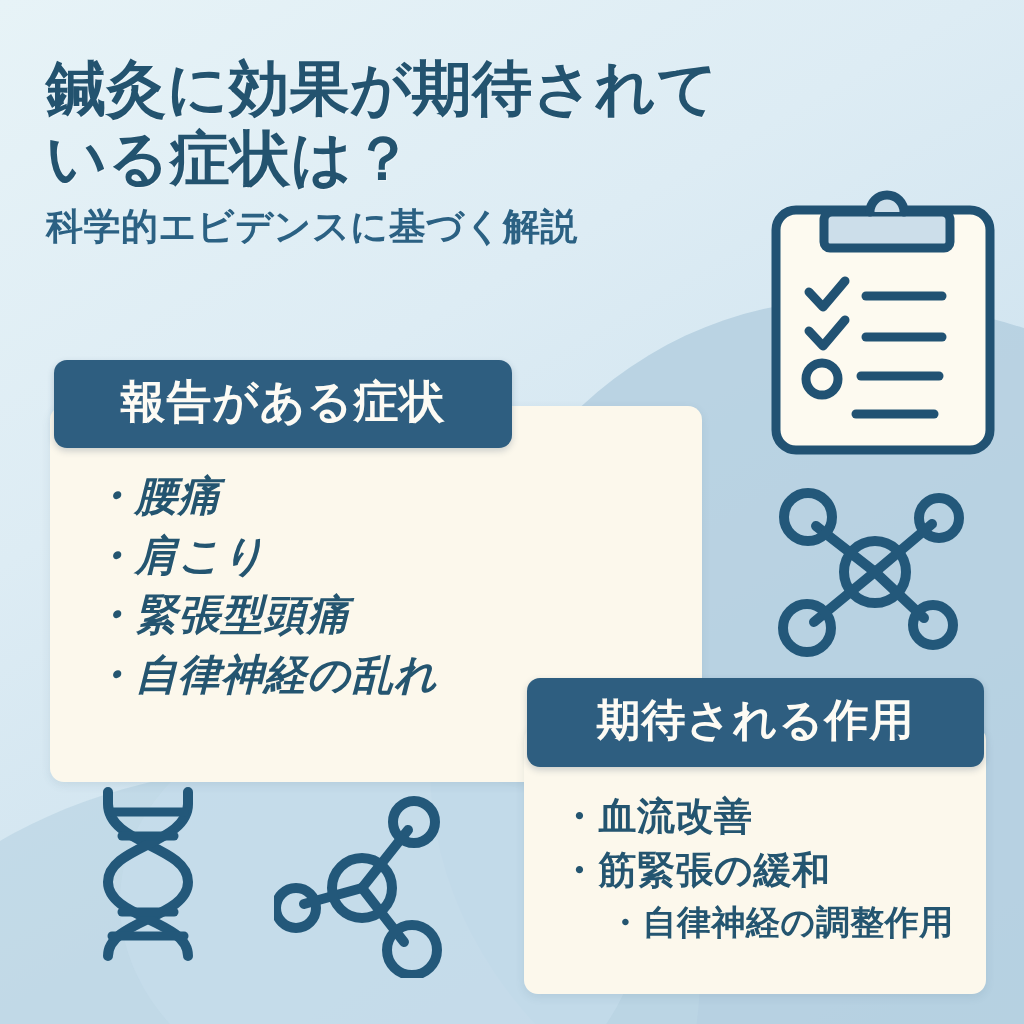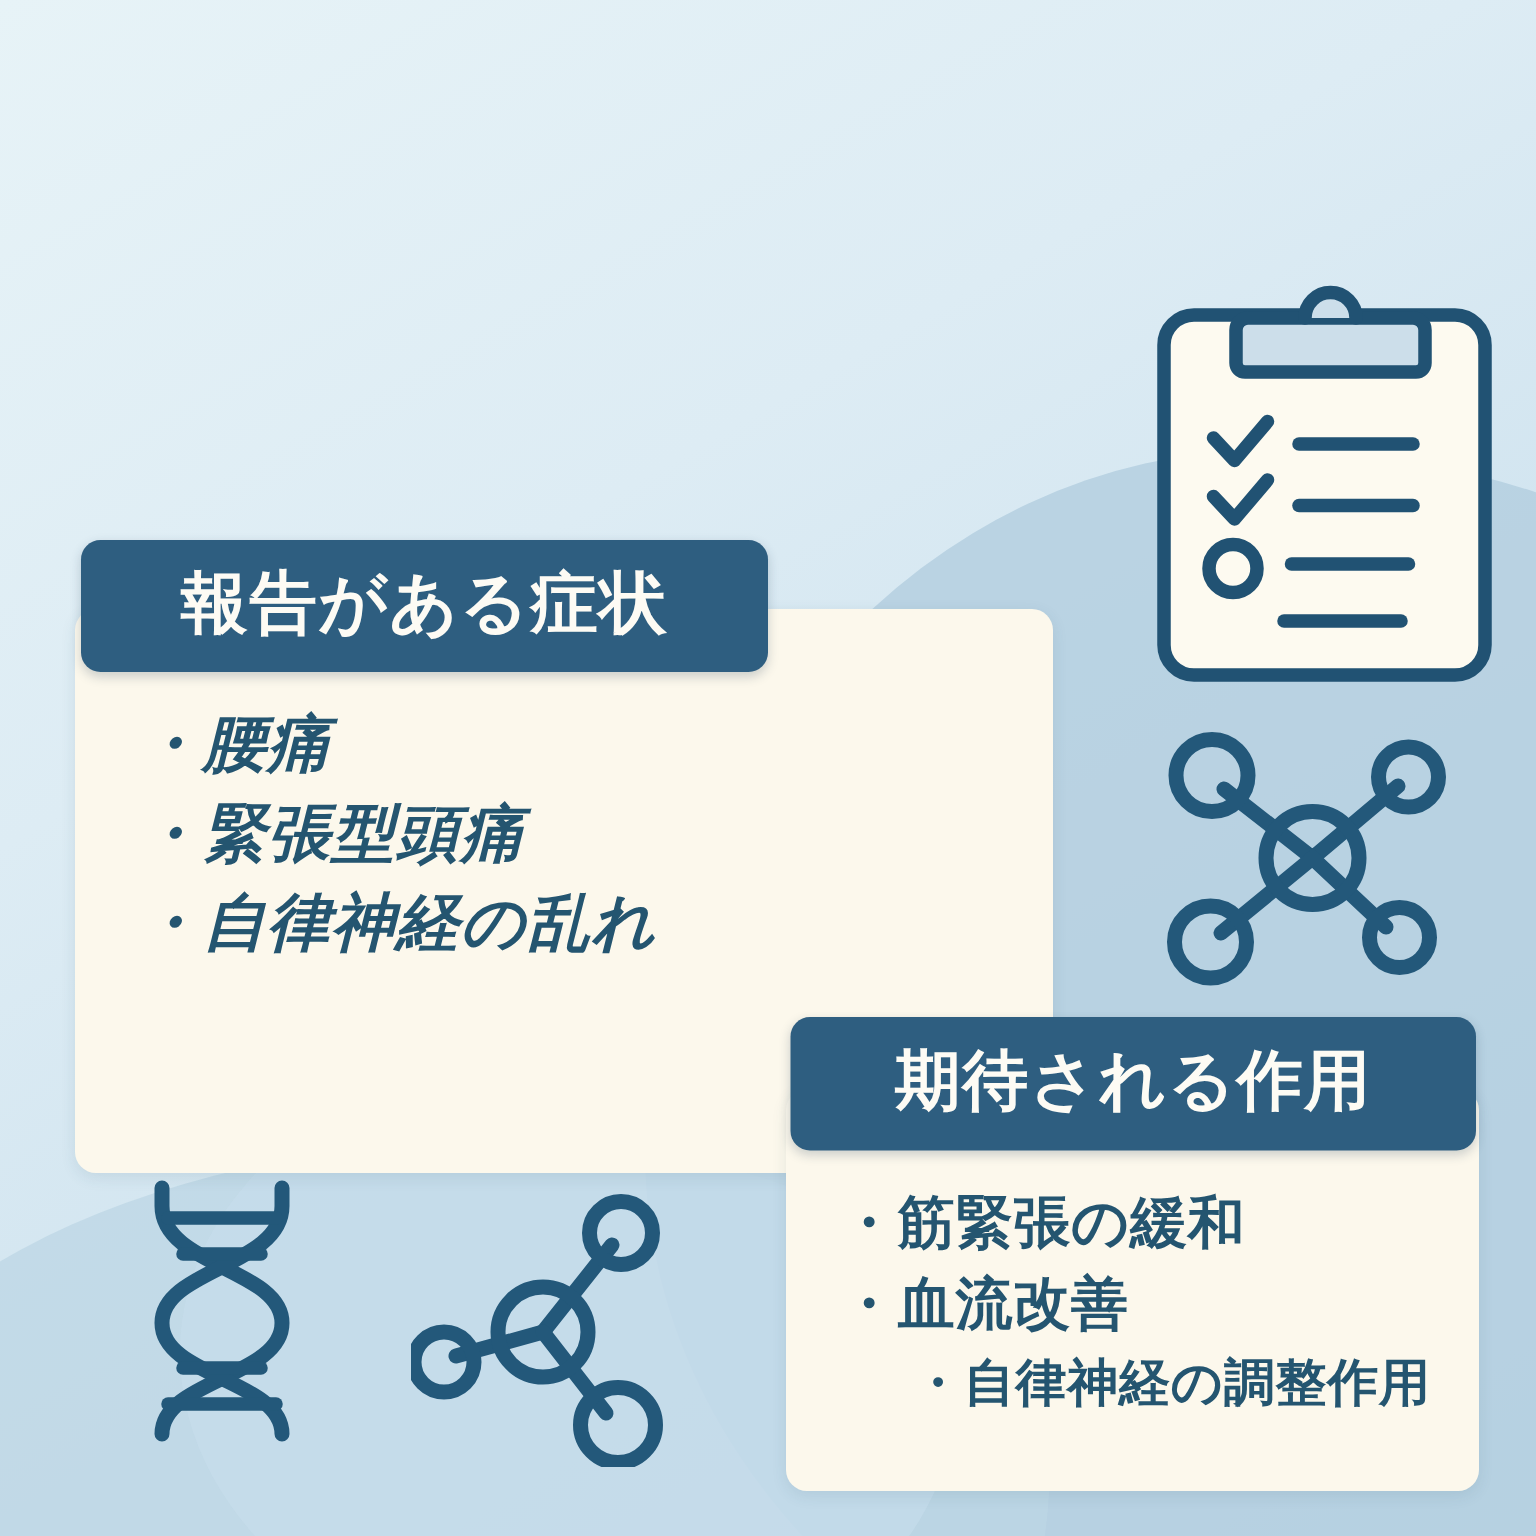--- a/index.html
+++ b/index.html
@@ -176,20 +176,22 @@
 </head>
 <body>
 
 <div class="canvas">
 
   <div class="bg-blob-right"></div>
   <div class="bg-blob-bottom"></div>
   <div class="bg-blob-soft"></div>
 
   <div class="header">
+    <h1 class="title">鍼灸に効果が期待されている症状は？</h1>
+    <p class="subtitle">科学的エビデンスに基づく解説</p>
   </div>
 
   <div class="icon icon-clipboard">
     <svg viewBox="0 0 250 278" fill="none" xmlns="http://www.w3.org/2000/svg">
       <rect x="14" y="28" width="214" height="240" rx="20" fill="#fdfaf0" stroke="#215273" stroke-width="9"></rect>
       <path d="M70 30 h110 a8 8 0 0 1 8 8 v22 a6 6 0 0 1-6 6 H68 a6 6 0 0 1-6-6 V38 a8 8 0 0 1 8-8z" fill="#ccdeea" stroke="#215273" stroke-width="9"></path>
       <path d="M108 30 a17 17 0 0 1 34 0" fill="#ccdeea" stroke="#215273" stroke-width="9" stroke-linecap="round"></path>
       <path d="M47 110 l14 15 l22 -26" stroke="#215273" stroke-width="9" stroke-linecap="round" stroke-linejoin="round"></path>
       <path d="M47 149 l14 15 l22 -26" stroke="#215273" stroke-width="9" stroke-linecap="round" stroke-linejoin="round"></path>
       <circle cx="60" cy="197" r="16" stroke="#215273" stroke-width="9"></circle>
@@ -211,31 +213,32 @@
       <circle cx="161" cy="141" r="20" fill="none" stroke="#23587a" stroke-width="10"></circle>
     </svg>
   </div>
 
   <div class="card card-symptoms"></div>
   <div class="badge badge-symptoms">
     <span>報告がある症状</span>
   </div>
   <ul class="list list-symptoms">
     <li>・腰痛</li>
+    <li>・肩こり</li>
     <li>・緊張型頭痛</li>
     <li>・自律神経の乱れ</li>
   </ul>
 
   <div class="card card-effects"></div>
   <div class="badge badge-effects">
     <span>期待される作用</span>
   </div>
   <ul class="list list-effects">
+    <li>・血流改善</li>
     <li>・筋緊張の緩和</li>
-    <li>・血流改善</li>
     <li>・自律神経の調整作用</li>
   </ul>
 
   <div class="icon icon-dna">
     <svg viewBox="0 0 140 176" fill="none" xmlns="http://www.w3.org/2000/svg">
       <path d="M30 6 V18 C30 58 110 60 110 96 C110 132 30 134 30 170" stroke="#23587a" stroke-width="10" stroke-linecap="round"></path>
       <path d="M110 6 V18 C110 58 30 60 30 96 C30 132 110 134 110 170" stroke="#23587a" stroke-width="10" stroke-linecap="round"></path>
       <path d="M34 26 H106" stroke="#23587a" stroke-width="9" stroke-linecap="round"></path>
       <path d="M44 50 H96" stroke="#23587a" stroke-width="9" stroke-linecap="round"></path>
       <path d="M44 126 H96" stroke="#23587a" stroke-width="9" stroke-linecap="round"></path>

